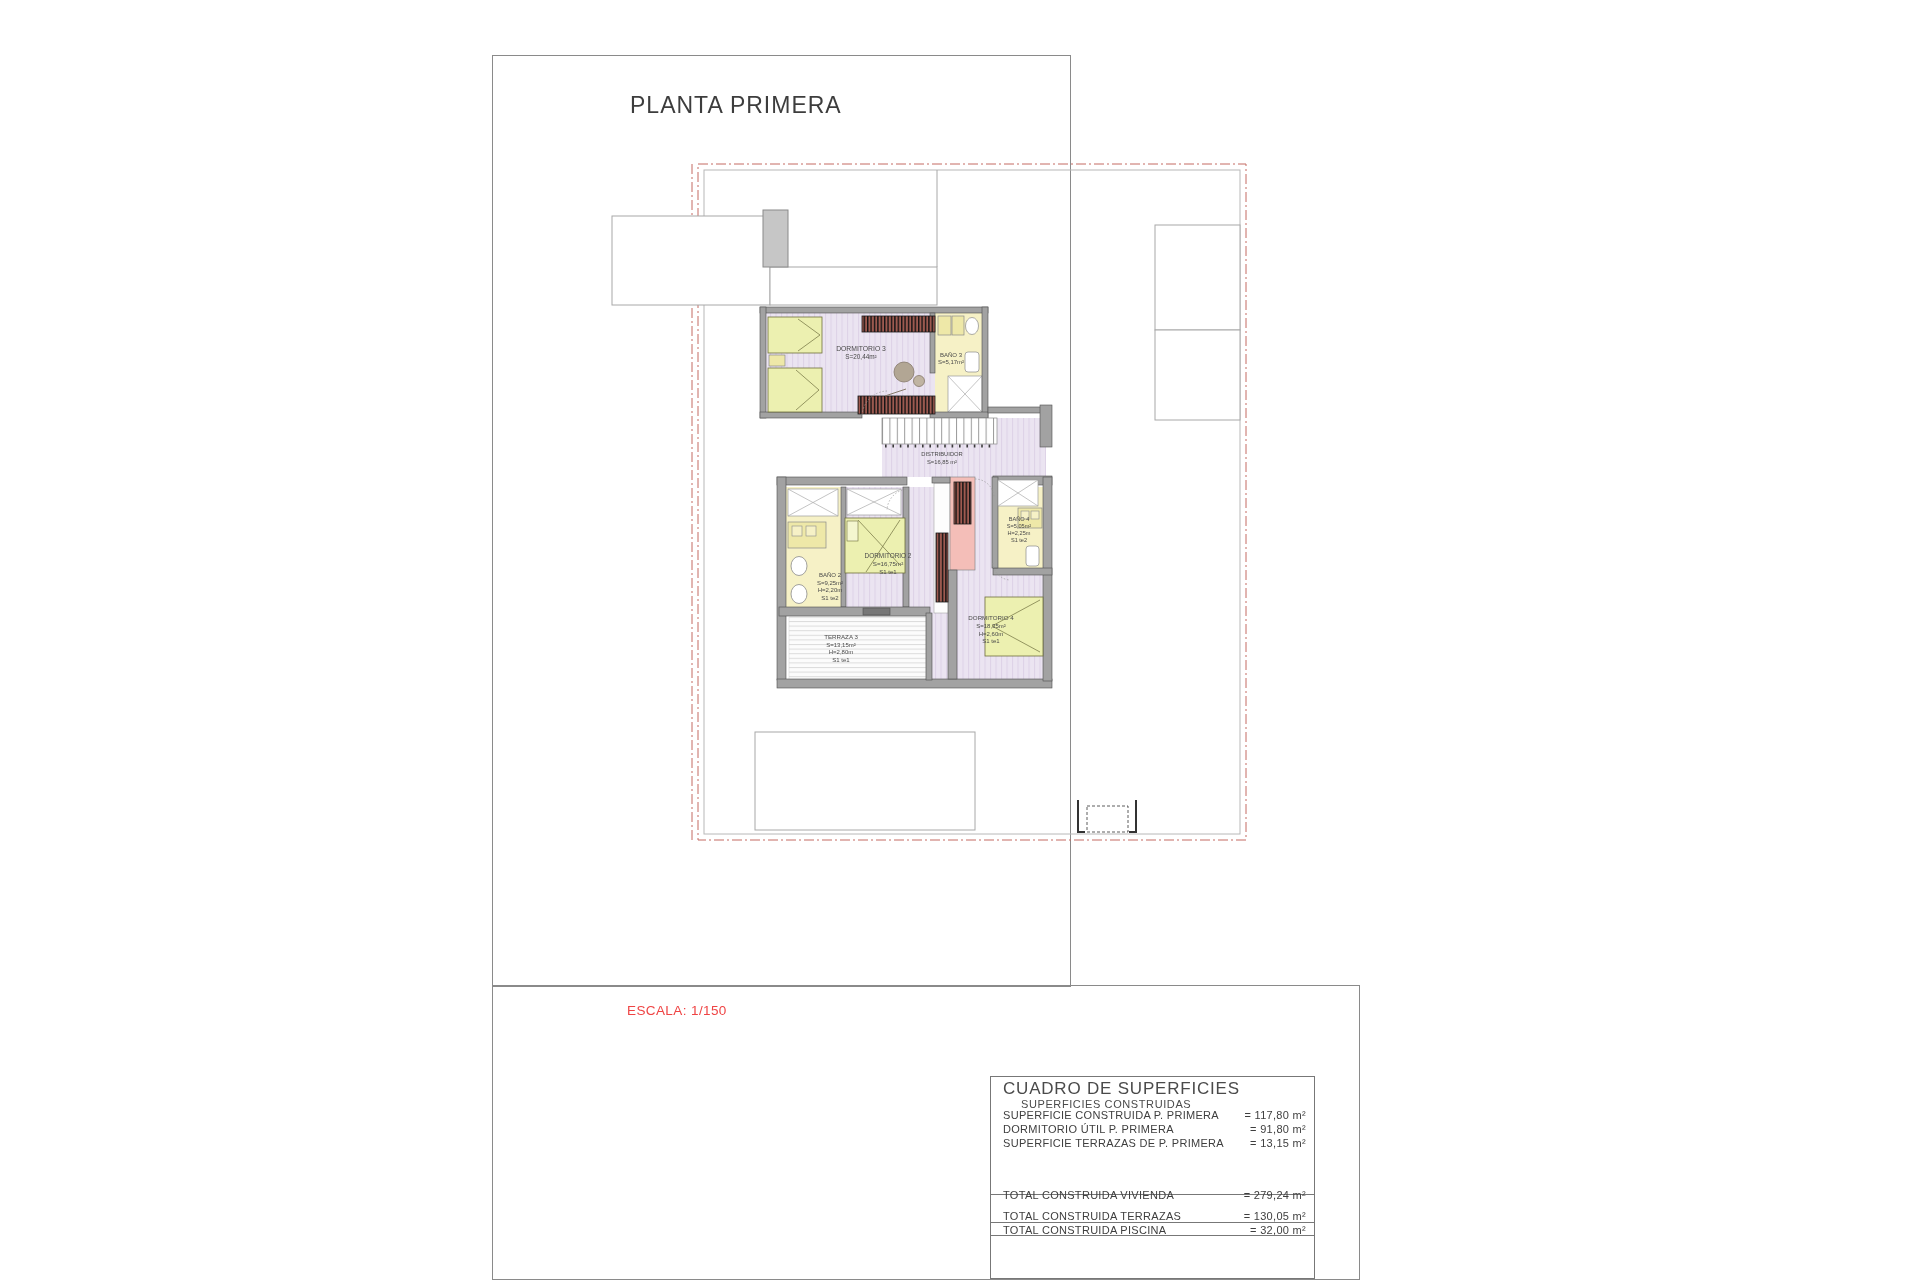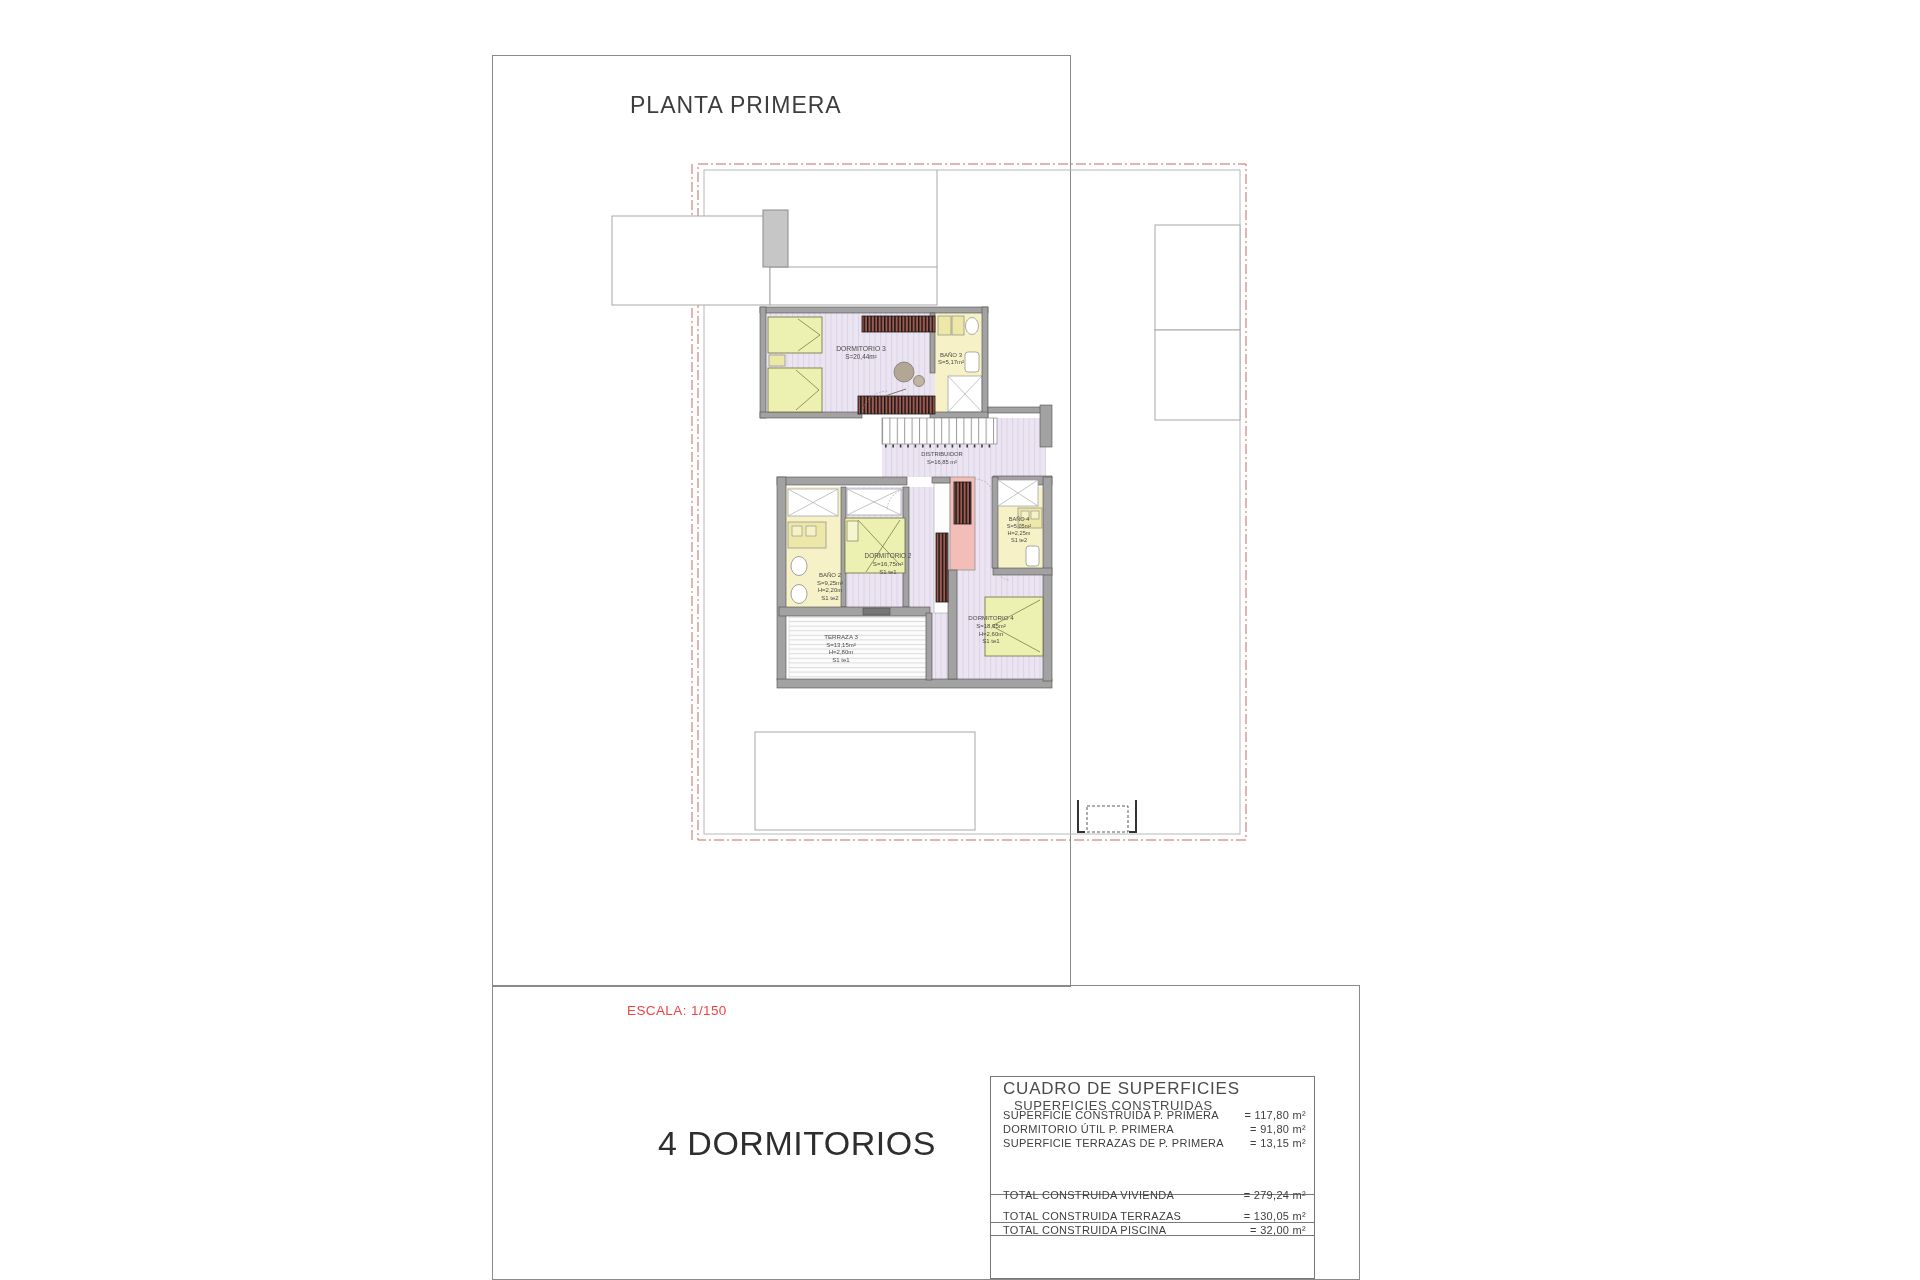--- a/index.html
+++ b/index.html
@@ -6,37 +6,36 @@
   body{width:1920px;height:1280px;font-family:"Liberation Sans",sans-serif;}
   .canvas{position:relative;width:1920px;height:1280px;background:#fff;overflow:hidden;}
   .sheet{position:absolute;border:1px solid #8a8a8a;background:transparent;}
   .sheet-upper{left:492px;top:55px;width:577px;height:930px;}
   .sheet-lower{left:492px;top:985px;width:866px;height:293px;}
   .plan-title{position:absolute;left:630px;top:92px;font-size:23px;color:#3d3d3d;letter-spacing:1px;}
   .escala{position:absolute;left:627px;top:1003px;font-size:13.5px;color:#ef4444;letter-spacing:.4px;}
   .big-title{position:absolute;left:658px;top:1124px;font-size:34px;color:#2e2e2e;letter-spacing:.5px;}
   .surf-box{position:absolute;left:990px;top:1076px;width:323px;height:201px;border:1px solid #777;}
   .surf-title{position:absolute;left:12px;top:2px;font-size:17px;color:#4a4a4a;letter-spacing:.8px;text-align:center;}
-  .surf-sub{position:absolute;left:23px;top:21px;font-size:13px;color:#4a4a4a;letter-spacing:.6px;}
+  .surf-sub{position:absolute;left:30px;top:21px;font-size:11px;color:#4a4a4a;letter-spacing:.6px;}
   .srow{position:absolute;left:12px;right:8px;display:flex;justify-content:space-between;
         font-size:11px;color:#3e3e3e;letter-spacing:.3px;line-height:12px;}
   .hline{position:absolute;left:0;right:0;border-top:1px solid #777;height:0;}
   svg text{font-family:"Liberation Sans",sans-serif;fill:#4a4a4a;}
 </style>
 </head>
 <body>
 
 <div class="canvas">
 
   <div class="sheet sheet-upper"></div>
   <div class="sheet sheet-lower"></div>
 
   <div class="plan-title">PLANTA PRIMERA</div>
   <div class="escala">ESCALA: 1/150</div>
-  <div class="big-title">4 DORMITORIOS</div>
 
   <svg style="position:absolute;left:580px;top:150px;" width="700" height="700" viewBox="580 150 700 700" xmlns="http://www.w3.org/2000/svg">
     <defs>
       <pattern id="lilac" width="5.5" height="8" patternUnits="userSpaceOnUse">
         <rect width="5.5" height="8" fill="#ebe4f1"></rect>
         <line x1="0.5" y1="0" x2="0.5" y2="8" stroke="#ddd2e7" stroke-width="1"></line>
       </pattern>
       <pattern id="deck" width="8" height="4.6" patternUnits="userSpaceOnUse">
         <rect width="8" height="4.6" fill="#fcfcfc"></rect>
         <line x1="0" y1="0.5" x2="8" y2="0.5" stroke="#dcdcdc" stroke-width="1"></line>

